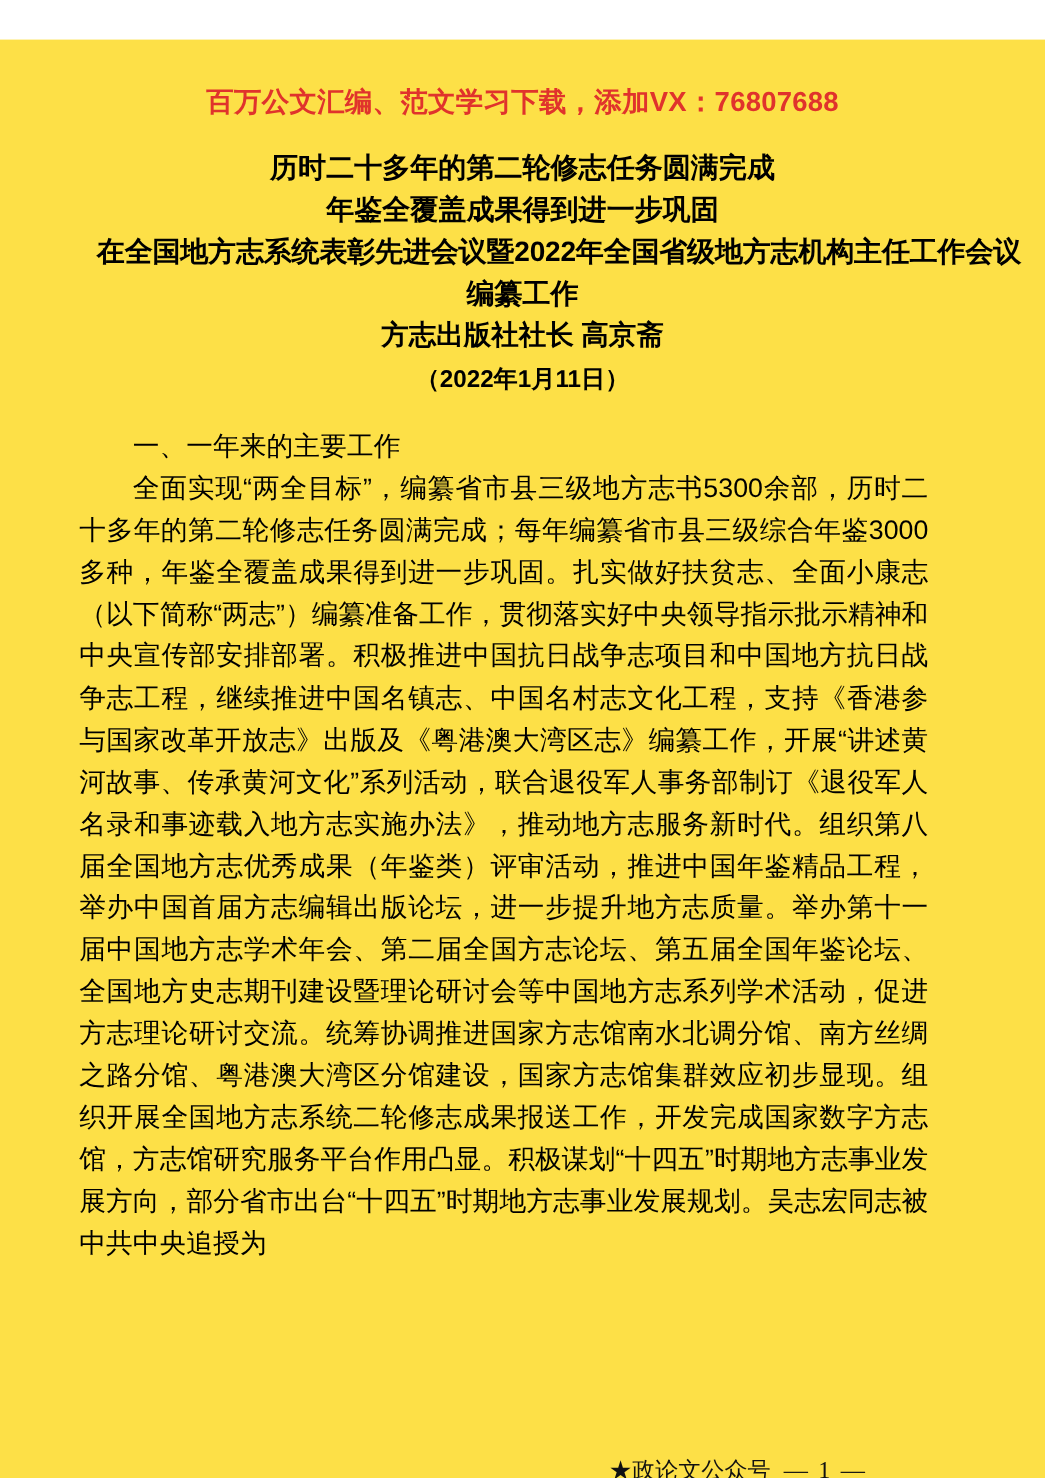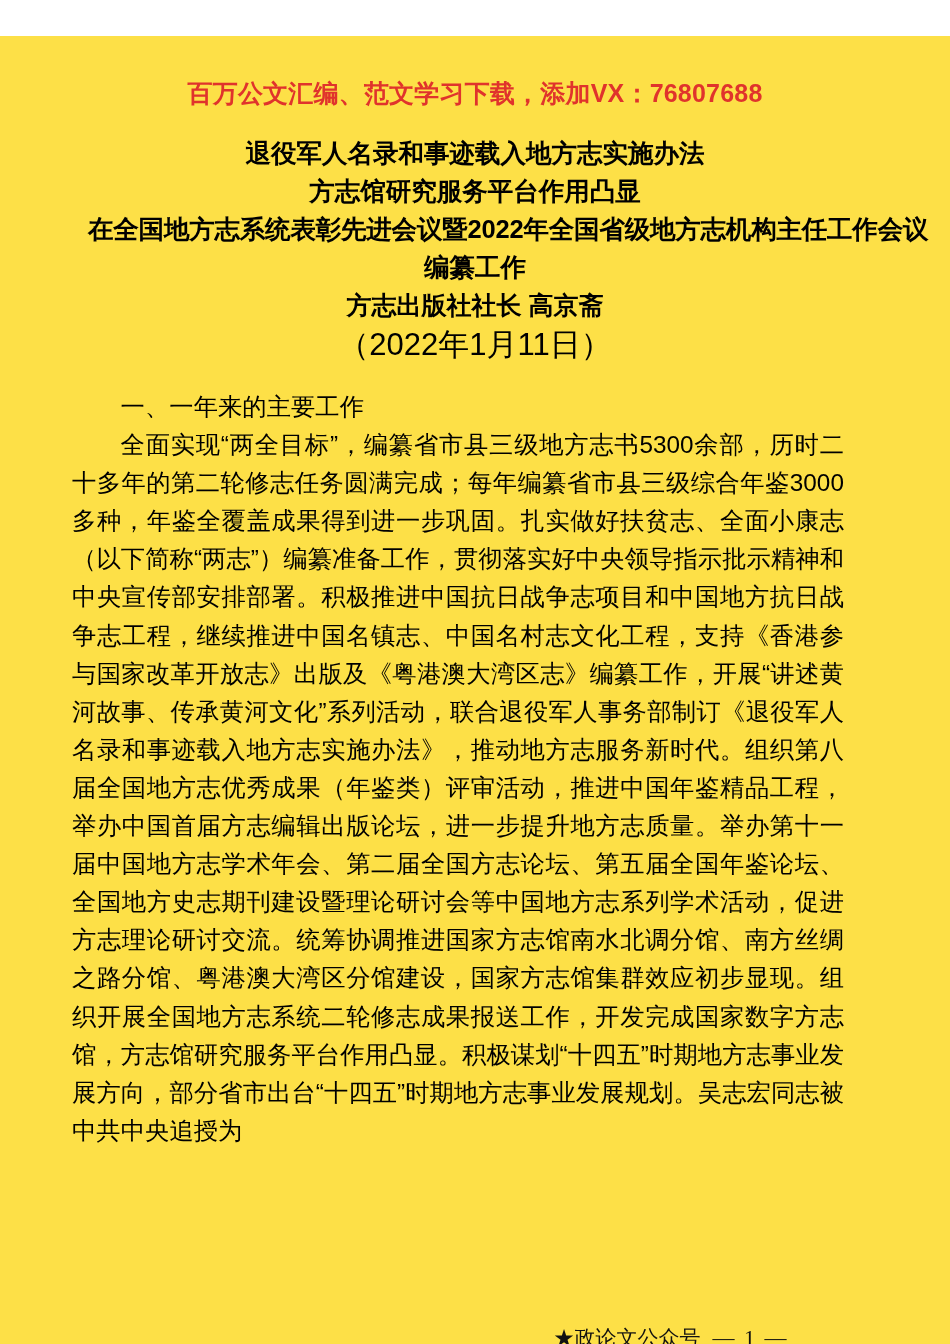--- a/index.html
+++ b/index.html
@@ -63,23 +63,23 @@
 
   .byline {
     font-size: 25px;
     line-height: 39px;
     font-weight: 700;
     color: #000;
     white-space: nowrap;
   }
 
   .dateline {
-    font-size: 31px;
+    font-size: 22px;
     line-height: 40px;
-    font-weight: 400;
+    font-weight: 700;
     color: #000;
     white-space: nowrap;
   }
 
   
   .body-block {
     position: absolute;
     top: 352px;
     left: 72px;
     width: 772px;
@@ -138,22 +138,22 @@
   }
 </style>
 </head>
 <body>
 
 <div class="page">
 
   <div class="promo-banner">百万公文汇编、范文学习下载，添加VX：76807688</div>
 
   <div class="title-block">
-    <div class="title-line">退役军人名录和事迹载入地方志实施办法</div>
-    <div class="title-line">方志馆研究服务平台作用凸显</div>
+    <div class="title-line">历时二十多年的第二轮修志任务圆满完成</div>
+    <div class="title-line">年鉴全覆盖成果得到进一步巩固</div>
     <div class="title-line wide">在全国地方志系统表彰先进会议暨2022年全国省级地方志机构主任工作会议</div>
     <div class="title-line">编纂工作</div>
     <div class="byline">方志出版社社长  高京斋</div>
     <div class="dateline">（2022年1月11日）</div>
   </div>
 
   <div class="body-block">
     <p class="section-heading">一、一年来的主要工作</p>
     <p class="body-para">全面实现“两全目标”，编纂省市县三级地方志书5300余部，历时二十多年的第二轮修志任务圆满完成；每年编纂省市县三级综合年鉴3000多种，年鉴全覆盖成果得到进一步巩固。扎实做好扶贫志、全面小康志（以下简称“两志”）编纂准备工作，贯彻落实好中央领导指示批示精神和中央宣传部安排部署。积极推进中国抗日战争志项目和中国地方抗日战争志工程，继续推进中国名镇志、中国名村志文化工程，支持《香港参与国家改革开放志》出版及《粤港澳大湾区志》编纂工作，开展“讲述黄河故事、传承黄河文化”系列活动，联合退役军人事务部制订《退役军人名录和事迹载入地方志实施办法》，推动地方志服务新时代。组织第八届全国地方志优秀成果（年鉴类）评审活动，推进中国年鉴精品工程，举办中国首届方志编辑出版论坛，进一步提升地方志质量。举办第十一届中国地方志学术年会、第二届全国方志论坛、第五届全国年鉴论坛、全国地方史志期刊建设暨理论研讨会等中国地方志系列学术活动，促进方志理论研讨交流。统筹协调推进国家方志馆南水北调分馆、南方丝绸之路分馆、粤港澳大湾区分馆建设，国家方志馆集群效应初步显现。组织开展全国地方志系统二轮修志成果报送工作，开发完成国家数字方志馆，方志馆研究服务平台作用凸显。积极谋划“十四五”时期地方志事业发展方向，部分省市出台“十四五”时期地方志事业发展规划。吴志宏同志被中共中央追授为</p>
   </div>

